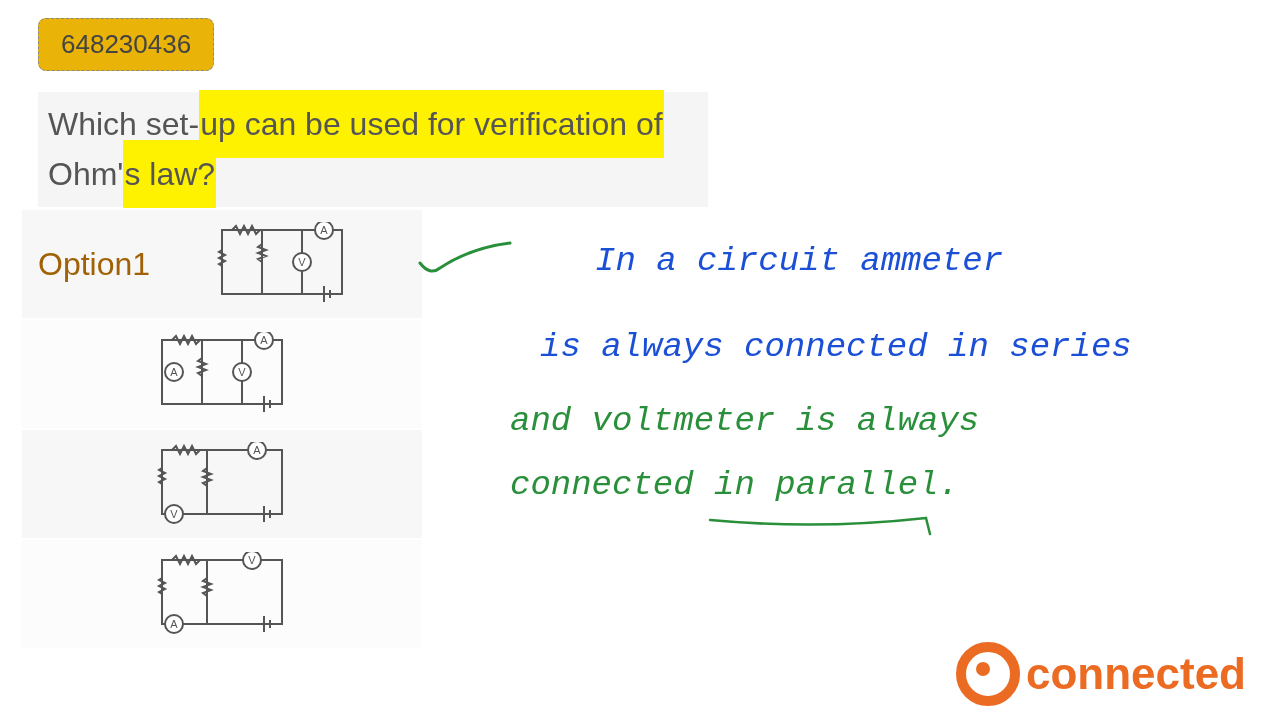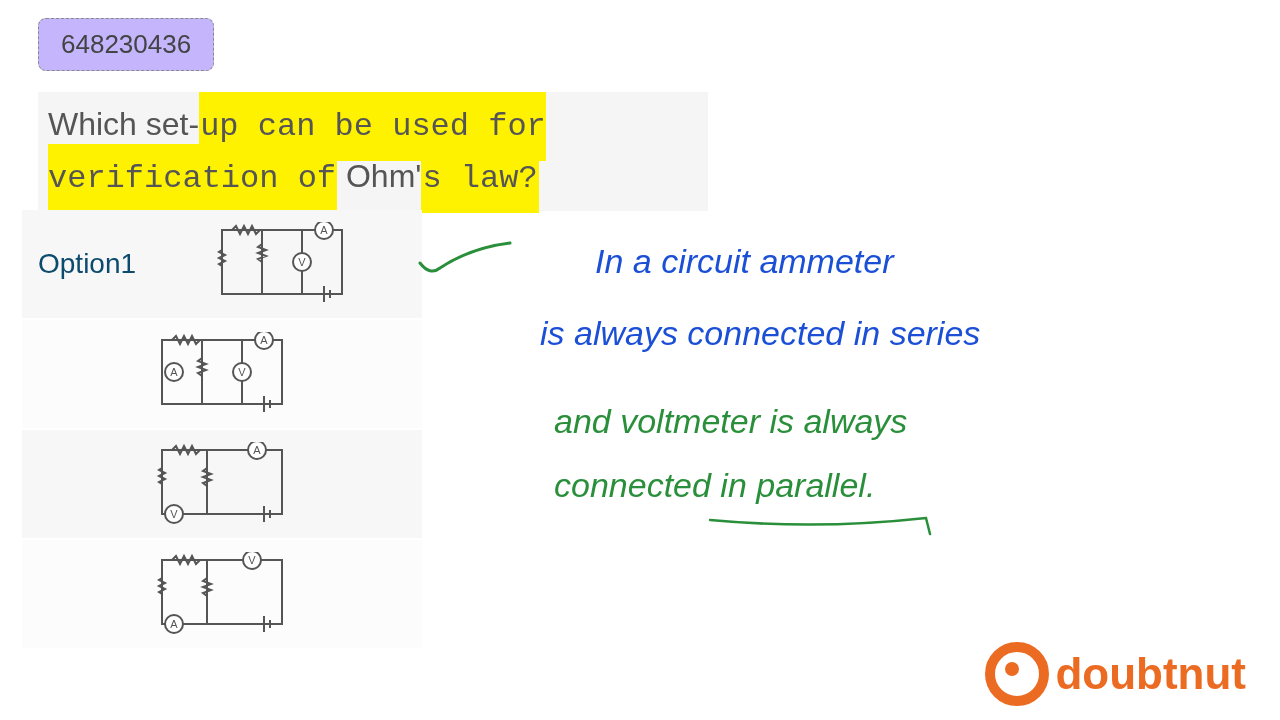--- a/index.html
+++ b/index.html
@@ -13,84 +13,83 @@
   }
   .id-box {
     position: absolute;
     top: 18px;
     left: 38px;
     border: 1.5px dashed #888;
     border-radius: 8px;
     padding: 10px 22px;
     font-size: 26px;
     color: #444;
-    background: #c4b5fd;
+    background: #eab308;
   }
   .question-block {
     position: absolute;
     top: 92px;
     left: 38px;
     width: 670px;
     background: #f5f5f5;
     padding: 8px 10px;
     font-size: 32px;
     color: #555;
     line-height: 1.55;
   }
   .hl {
     background: #fff200;
     padding: 16px 1px;
-    font-family: Liberation Mono, monospace;
   }
   .options {
     position: absolute;
     top: 210px;
     left: 22px;
     width: 400px;
   }
   .opt {
     display: flex;
     align-items: center;
     padding: 12px 16px;
     border-bottom: 2px solid #fff;
     background: #f7f7f7;
     min-height: 108px;
   }
   .opt:nth-child(2n) { background: #fcfcfc; }
   .opt-label {
-    font-size: 28px;
-    color: #0c4a6e;
+    font-size: 32px;
+    color: #a16207;
     width: 120px;
     flex: 0 0 auto;
   }
   .circuit {
     flex: 1;
     display: flex;
     align-items: center;
     justify-content: center;
   }
   .circuit svg { display: block; }
   .tick {
     position: absolute;
     top: 238px;
     left: 415px;
     width: 100px;
     height: 50px;
   }
   .hand-blue, .hand-green {
     position: absolute;
-    font-family: Liberation Sans, sans-serif;
+    font-family: Liberation Mono, monospace;
     font-size: 34px;
     line-height: 1.25;
     font-style: italic;
   }
   .hand-blue { color: #1a4fd6; }
-  .hand-green { color: #2a8f3a; margin-left: 44px; }
+  .hand-green { color: #2a8f3a; }
   .l1 { top: 240px; left: 595px; width: 610px; }
-  .l2 { top: 312px; left: 540px; width: 700px; }
+  .l2 { top: 326px; left: 540px; width: 700px; }
   .l3 { top: 400px; left: 510px; width: 650px; }
   .l4 { top: 464px; left: 510px; width: 650px; }
   .ul {
     position: absolute;
     top: 516px;
     left: 708px;
     width: 230px;
     height: 22px;
   }
   .logo {
@@ -229,14 +228,14 @@
 <div class="hand-blue l1">In a circuit ammeter</div>
 <div class="hand-blue l2">is always connected in series</div>
 <div class="hand-green l3">and voltmeter is always</div>
 <div class="hand-green l4">connected in parallel.</div>
 <svg class="ul" viewBox="0 0 230 22">
   <path d="M2 4 Q 110 14 218 2 L 222 18" stroke="#2a8f3a" stroke-width="2.5" fill="none" stroke-linecap="round"></path>
 </svg>
 
 <div class="logo">
   <div class="logo-circle"></div>
-  <span>doubtnut</span>
+  <span>connected</span>
 </div>
 
 </body></html>

